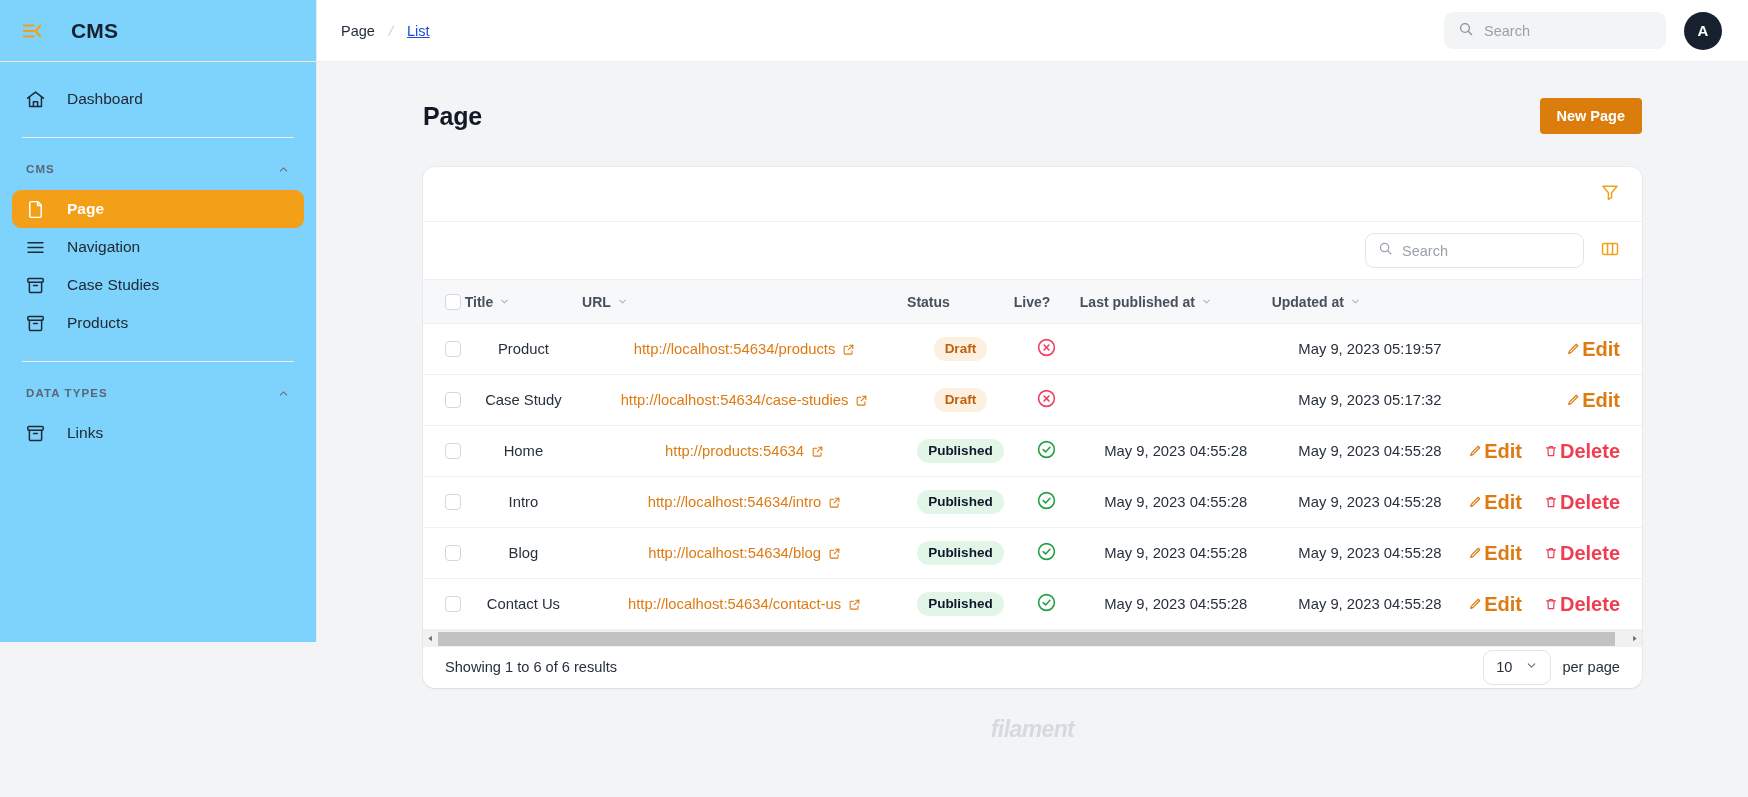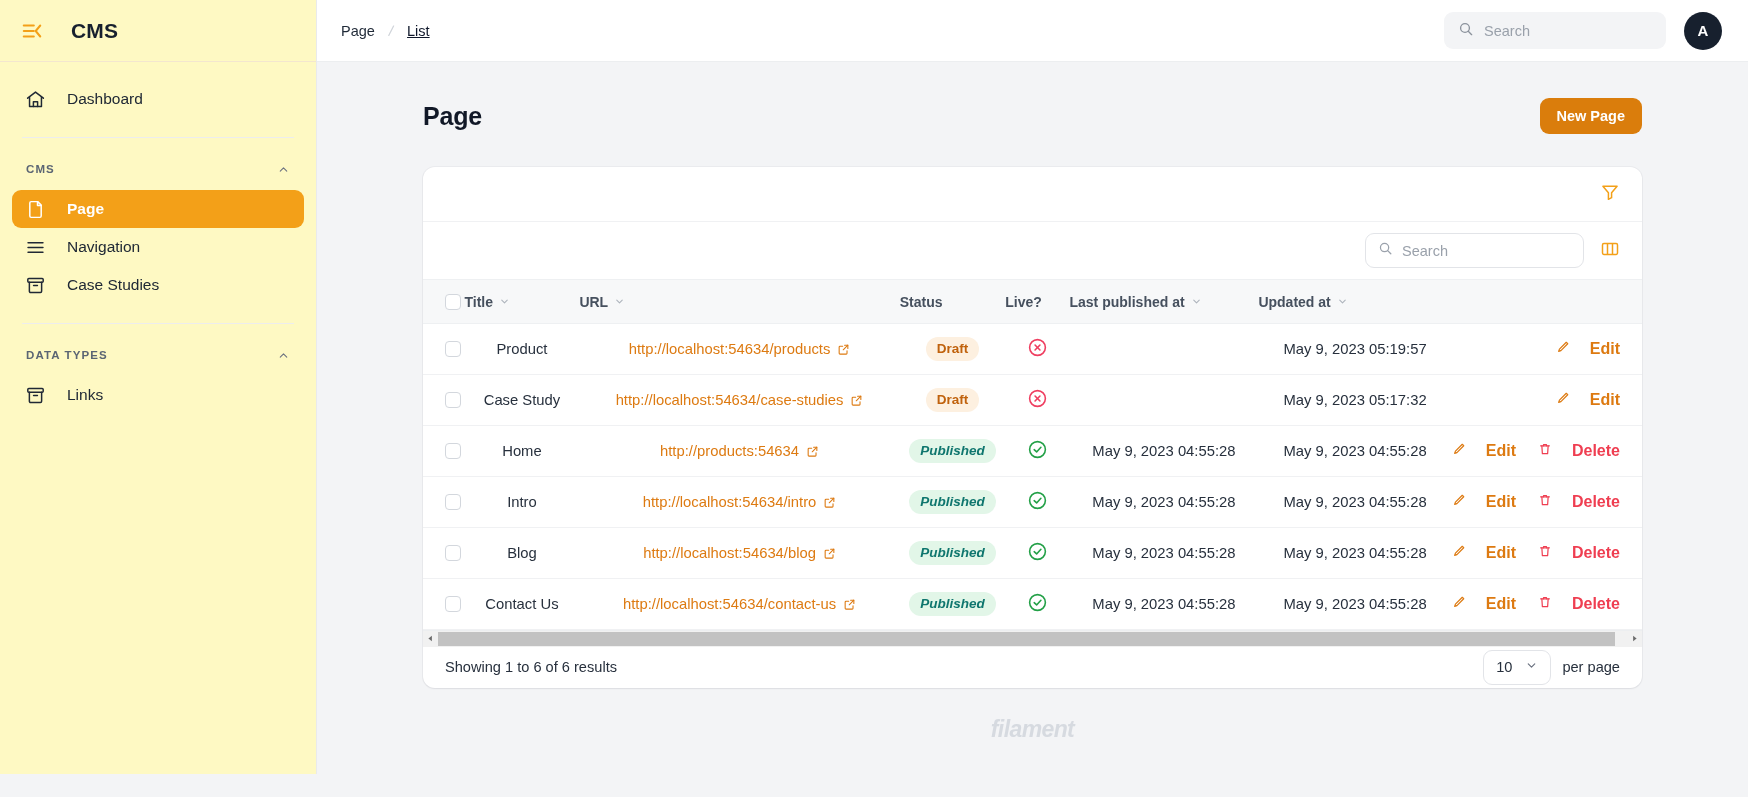--- a/index.html
+++ b/index.html
@@ -6,22 +6,22 @@
   html, body {
     width: 1748px; height: 797px;
     font-family: "Liberation Sans", sans-serif;
     background: #f3f4f6;
     overflow: hidden;
   }
   body { display: flex; }
 
   
   .sidebar {
-    width: 317px; height: 774px; flex: 0 0 317px;
-    background: #fef9c3;
+    width: 317px; height: 642px; flex: 0 0 317px;
+    background: #7dd3fc;
     border-right: 1px solid #e9eaec;
     display: flex; flex-direction: column;
   }
   .sidebar-top {
     height: 62px; flex: 0 0 62px;
     display: flex; align-items: center;
     padding-left: 21px; gap: 28px;
     border-bottom: 1px solid #f3e6cf;
   }
   .collapse-icon { width: 22px; height: 22px; display:block; }
@@ -54,21 +54,21 @@
   
   .main { flex: 1 1 auto; height: 797px; display: flex; flex-direction: column; min-width: 0; }
   .topbar {
     height: 62px; flex: 0 0 62px; background: #fff;
     border-bottom: 1px solid #eceef0;
     display: flex; align-items: center; padding: 0 26px 0 24px;
   }
   .breadcrumb { display: flex; align-items: center; gap: 14px; font-size: 14.5px; }
   .crumb-a { color: #1f2937; }
   .crumb-sep { color: #cfd3d9; font-size: 15px; transform: rotate(12deg); }
-  .crumb-b { color: #0f172a; text-decoration: underline; }
+  .crumb-b { color: #1d4ed8; text-decoration: underline; }
   .topbar-right { margin-left: auto; display: flex; align-items: center; gap: 18px; }
   .top-search {
     width: 222px; height: 37px; border-radius: 9px; background: #f3f4f6;
     display: flex; align-items: center; gap: 10px; padding: 0 14px;
   }
   .top-search input {
     border: 0; outline: 0; background: transparent; font-size: 14.5px;
     color: #374151; width: 100%; font-family: inherit;
   }
   .top-search input::placeholder { color: #9aa1ab; }
@@ -81,21 +81,21 @@
   .content { flex: 1 1 auto; overflow: hidden; padding: 0 24px; }
   .page-head {
     display: flex; align-items: center;
     padding: 36px 82px 0 82px;
   }
   .page-title { font-size: 25px; font-weight: 700; color: #111827; letter-spacing: -.2px; }
   .btn-primary {
     margin-left: auto;
     background: #da7d0c; color: #fff; border: 0; cursor: pointer;
     font-family: inherit; font-size: 14.5px; font-weight: 700;
-    padding: 10px 17px; border-radius: 9px;
+    padding: 10px 17px; border-radius: 4px;
   }
 
   .card {
     margin: 33px 82px 0 82px;
     background: #fff; border-radius: 12px;
     box-shadow: 0 1px 2px rgba(16,24,40,.06), 0 0 0 1px rgba(16,24,40,.04);
     overflow: hidden;
   }
   .card-filters {
     height: 55px; display: flex; align-items: center; justify-content: flex-end;
@@ -148,26 +148,26 @@
     color: #dd7a11; text-decoration: none; display: inline-flex;
     align-items: center; gap: 7px; cursor: pointer;
   }
   .ext { width: 13px; height: 13px; display: block; }
 
   .badge {
     display: inline-block; padding: 4px 11px; border-radius: 999px;
     font-size: 13.5px; font-weight: 600; line-height: 1.25;
   }
   .badge.draft { background: #fdf0e0; color: #c0620d; }
-  .badge.published { background: #e2f6e8; color: #0f766e; font-style: italic; }
+  .badge.published { background: #e2f6e8; color: #0f172a; }
 
   .acts { display: inline-flex; align-items: center; gap: 22px; justify-content: flex-end; }
   .act {
-    display: inline-flex; align-items: center; gap: 20px;
-    font-size: 16px; font-weight: 600; cursor: pointer;
+    display: inline-flex; align-items: center; gap: 2px;
+    font-size: 20px; font-weight: 600; cursor: pointer;
   }
   .act.edit { color: #dd7a11; }
   .act.del  { color: #ef3e51; }
 
   
   .hscroll {
     height: 16px; background: #f1f1f1; border-top: 1px solid #eceef0;
     display: flex; align-items: center;
   }
   .hs-arrow {
@@ -263,20 +263,30 @@
       <span>
         <svg class="ico" viewBox="0 0 24 24" fill="none" stroke="#202935" stroke-width="1.7" stroke-linecap="round" stroke-linejoin="round">
           <rect x="3.2" y="4" width="17.6" height="4.2" rx="1.2"></rect>
           <path d="M5 8.4v10.2A1.4 1.4 0 0 0 6.4 20h11.2a1.4 1.4 0 0 0 1.4-1.4V8.4"></path>
           <line x1="9.8" y1="12" x2="14.2" y2="12"></line>
         </svg>
       </span>
       <span>Case Studies</span>
     </div>
 
+    <div class="nav-item">
+      <span>
+        <svg class="ico" viewBox="0 0 24 24" fill="none" stroke="#202935" stroke-width="1.7" stroke-linecap="round" stroke-linejoin="round">
+          <rect x="3.2" y="4" width="17.6" height="4.2" rx="1.2"></rect>
+          <path d="M5 8.4v10.2A1.4 1.4 0 0 0 6.4 20h11.2a1.4 1.4 0 0 0 1.4-1.4V8.4"></path>
+          <line x1="9.8" y1="12" x2="14.2" y2="12"></line>
+        </svg>
+      </span>
+      <span>Products</span>
+    </div>
 
     <div class="nav-sep"></div>
 
     <div class="nav-group-head">
       <span class="glabel">DATA TYPES</span>
       <span>
         <svg class="chev" viewBox="0 0 24 24" fill="none" stroke="#6b7280" stroke-width="2" stroke-linecap="round" stroke-linejoin="round">
           <polyline points="6,15 12,9 18,15"></polyline>
         </svg>
       </span>

